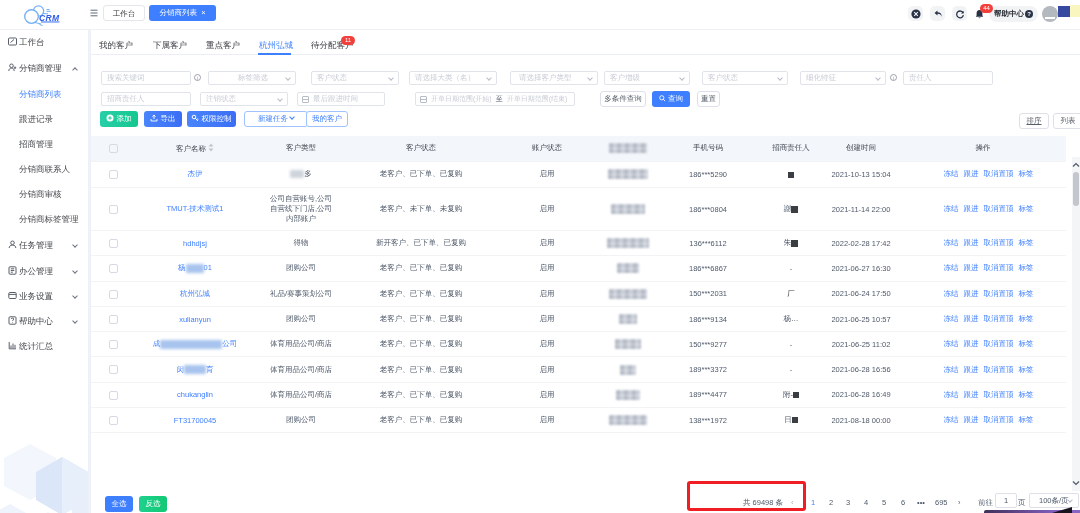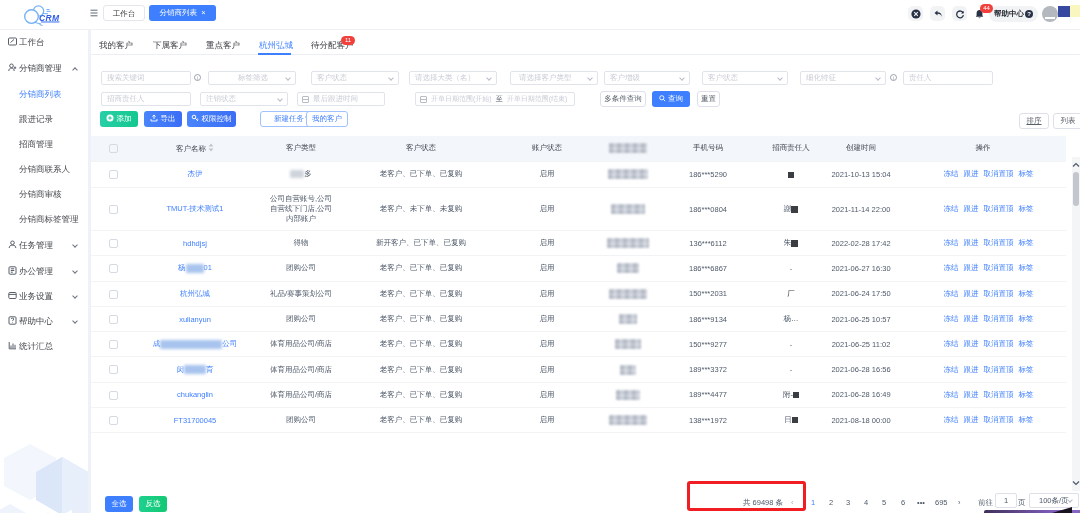--- a/index.html
+++ b/index.html
@@ -247,21 +247,21 @@
           <path d="M4 2.2 L4 5.8 M2.2 4 L5.8 4" stroke="#1fc99b" stroke-width="1"></path>
         </svg> 添加</div>
     <div class="btn" style="left:53px; top:81px; width:38px; background:linear-gradient(90deg,#4a85fb,#3a6ef5);"><svg width="8" height="8" viewBox="0 0 8 8" style="vertical-align:-1px;">
           <path d="M1 5 L1 7 L7 7 L7 5" fill="none" stroke="#fff" stroke-width="0.9"></path>
           <path d="M4 1 L4 5 M2.4 2.6 L4 1 L5.6 2.6" fill="none" stroke="#fff" stroke-width="0.9"></path>
         </svg> 导出</div>
     <div class="btn" style="left:96px; top:81px; width:49px; background:linear-gradient(90deg,#4a85fb,#3a6ef5);"><svg width="8" height="8" viewBox="0 0 8 8" style="vertical-align:-1px;">
           <circle cx="3" cy="3" r="1.8" fill="none" stroke="#fff" stroke-width="1"></circle>
           <path d="M4.2 4.2 L7 7 M5.6 5.6 L6.8 4.6 M6.3 6.3 L7.4 5.4" stroke="#fff" stroke-width="0.9" fill="none"></path>
         </svg> 权限控制</div>
-    <div class="btn outline" style="left:169px; top:81px; width:64px;">新建任务 <span style="display:inline-block;width:4px;height:4px;border-right:1px solid #3d7fff;border-bottom:1px solid #3d7fff;transform:rotate(45deg);vertical-align:2px;"></span></div>
+    <div class="btn outline" style="left:153px; top:81px; width:64px;">新建任务 <span style="display:inline-block;width:4px;height:4px;border-right:1px solid #3d7fff;border-bottom:1px solid #3d7fff;transform:rotate(45deg);vertical-align:2px;"></span></div>
     <div class="btn outline" style="left:215px; top:81px; width:42px;">我的客户</div>
 
     <div class="btn plain" style="left:928px; top:83px; width:30px;text-decoration:underline;">排序</div>
     <div class="btn plain" style="left:962px; top:83px; width:30px;">列表</div>
   </div>
   <div id="tbl">
   <table>
     <colgroup>
           <col style="width:44px">
           <col style="width:120px">

